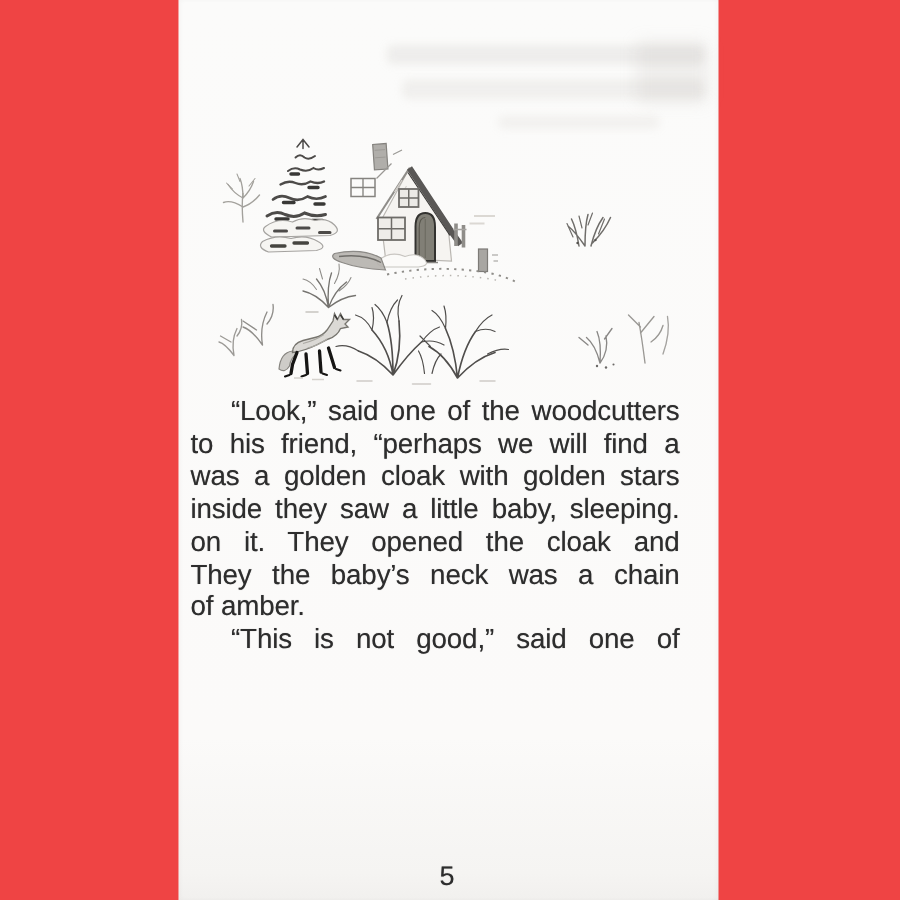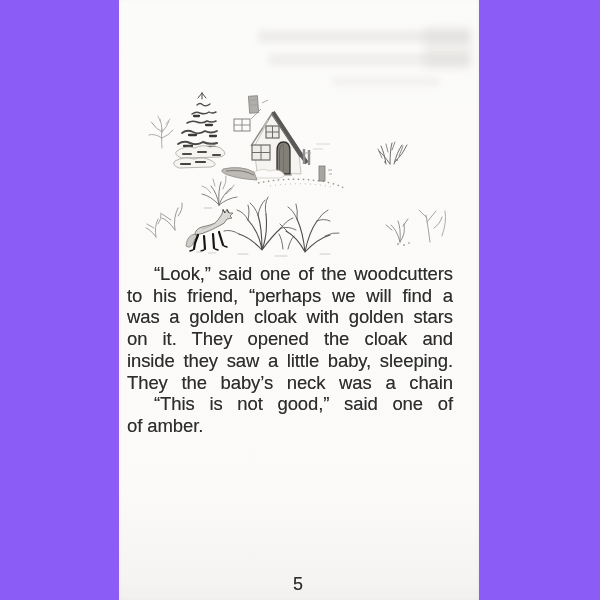--- a/index.html
+++ b/index.html
@@ -1,20 +1,20 @@
 <!DOCTYPE html>
 <html><head>
 <meta charset="utf-8">
 <style>
   html,body{margin:0;padding:0;}
   body{
     width:600px;height:600px;background:#ffffff;overflow:hidden;
     font-family:"Liberation Sans", sans-serif;
   }
-  .canvas{position:relative;width:600px;height:600px;background:#8b5cf6;}
+  .canvas{position:relative;width:600px;height:600px;background:#ef4444;}
 
   
   .page-scan{
     position:absolute;left:119px;top:0;width:360px;height:600px;
     background:linear-gradient(180deg,#fbfbfa 0%,#fbfaf9 82%,#f5f4f2 97%,#f1f0ee 100%);
     box-shadow:inset 2px 0 4px -2px rgba(60,55,50,.06), inset -2px 0 4px -2px rgba(60,55,50,.05);
   }
 
   
   .ghost{position:absolute;border-radius:4px;filter:blur(3px);}
@@ -176,22 +176,22 @@
       <circle cx="278" cy="186" r="0.8" fill="#6b6967" stroke="none"></circle>
       <circle cx="284" cy="187" r="0.8" fill="#6b6967" stroke="none"></circle>
       <circle cx="289" cy="185" r="0.7" fill="#6b6967" stroke="none"></circle>
     </g>
   </svg>
 
   <div class="story">
       <div class="line just ind">“Look,” said one of the woodcutters</div>
       <div class="line just">to his friend, “perhaps we will find a</div>
       <div class="line just">was a golden cloak with golden stars</div>
+      <div class="line just">inside they saw a little baby, sleeping.</div>
       <div class="line just">on it. They opened the cloak and</div>
-      <div class="line just">inside they saw a little baby, sleeping.</div>
       <div class="line just">They the baby’s neck was a chain</div>
+      <div class="line">of amber.</div>
       <div class="line just ind">“This is not good,” said one of</div>
-      <div class="line">of amber.</div>
     </div>
 
   <div class="page-number">5</div>
 
 </div>
 
 </body></html>

